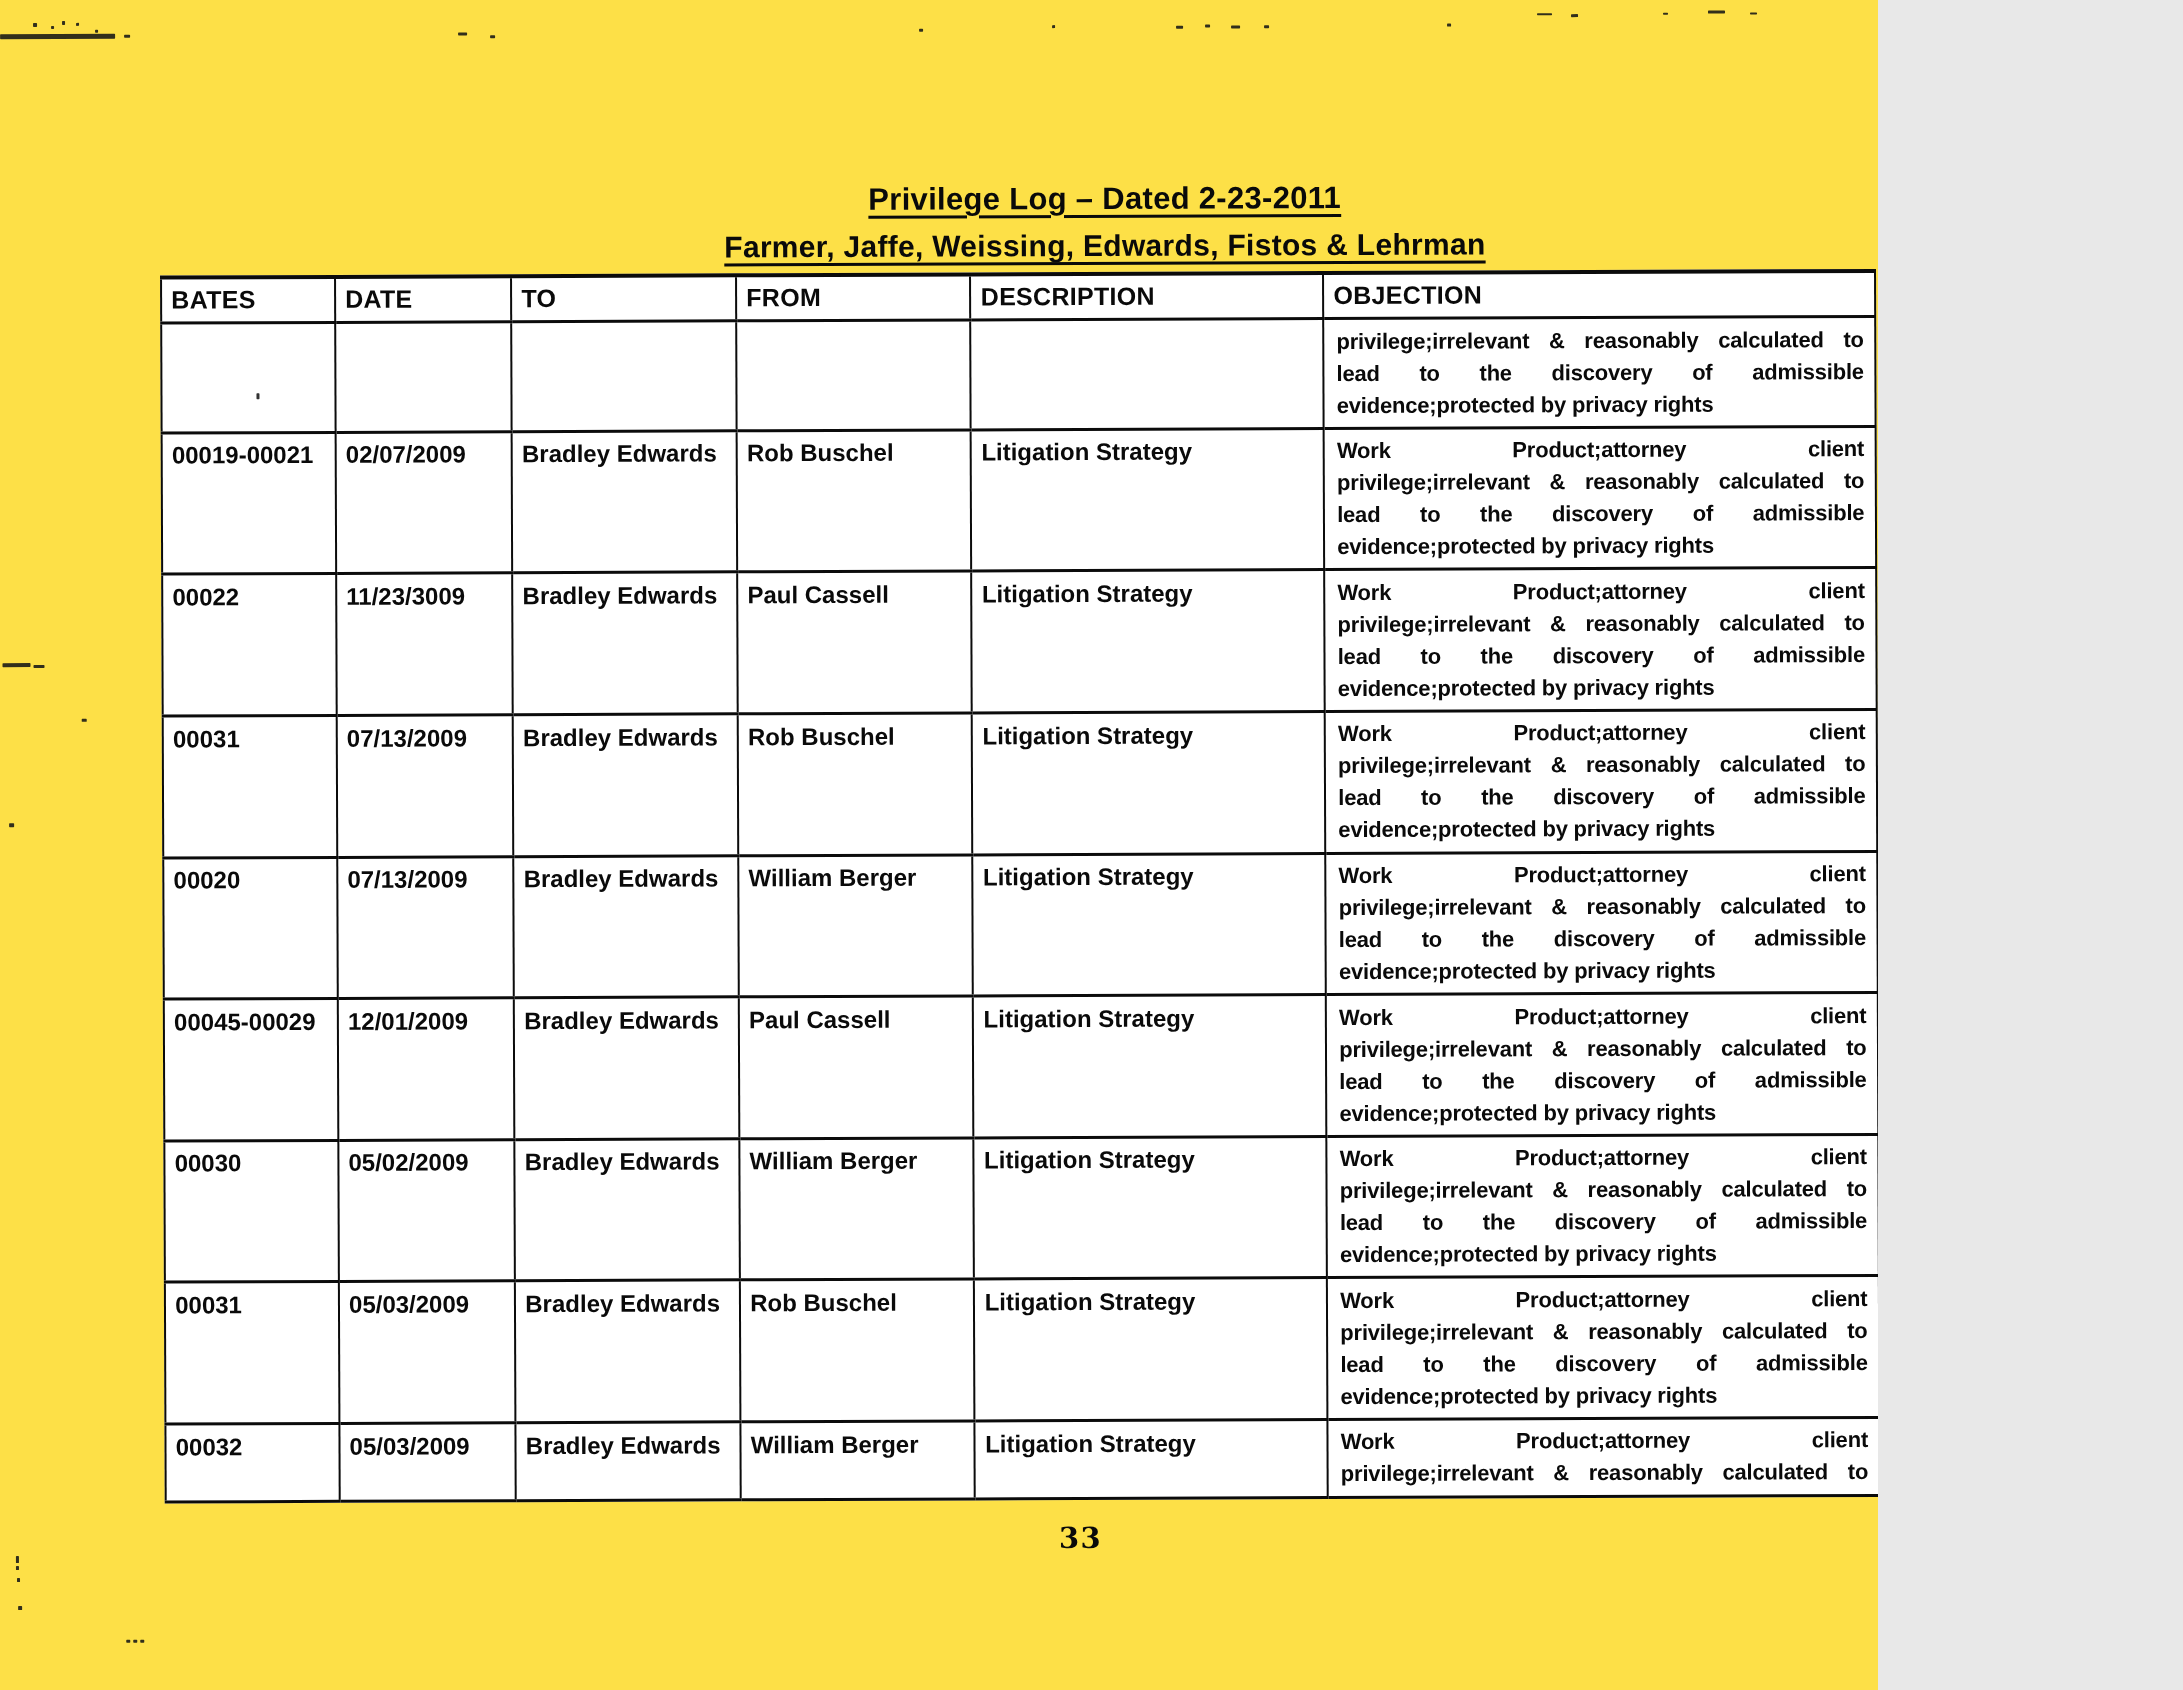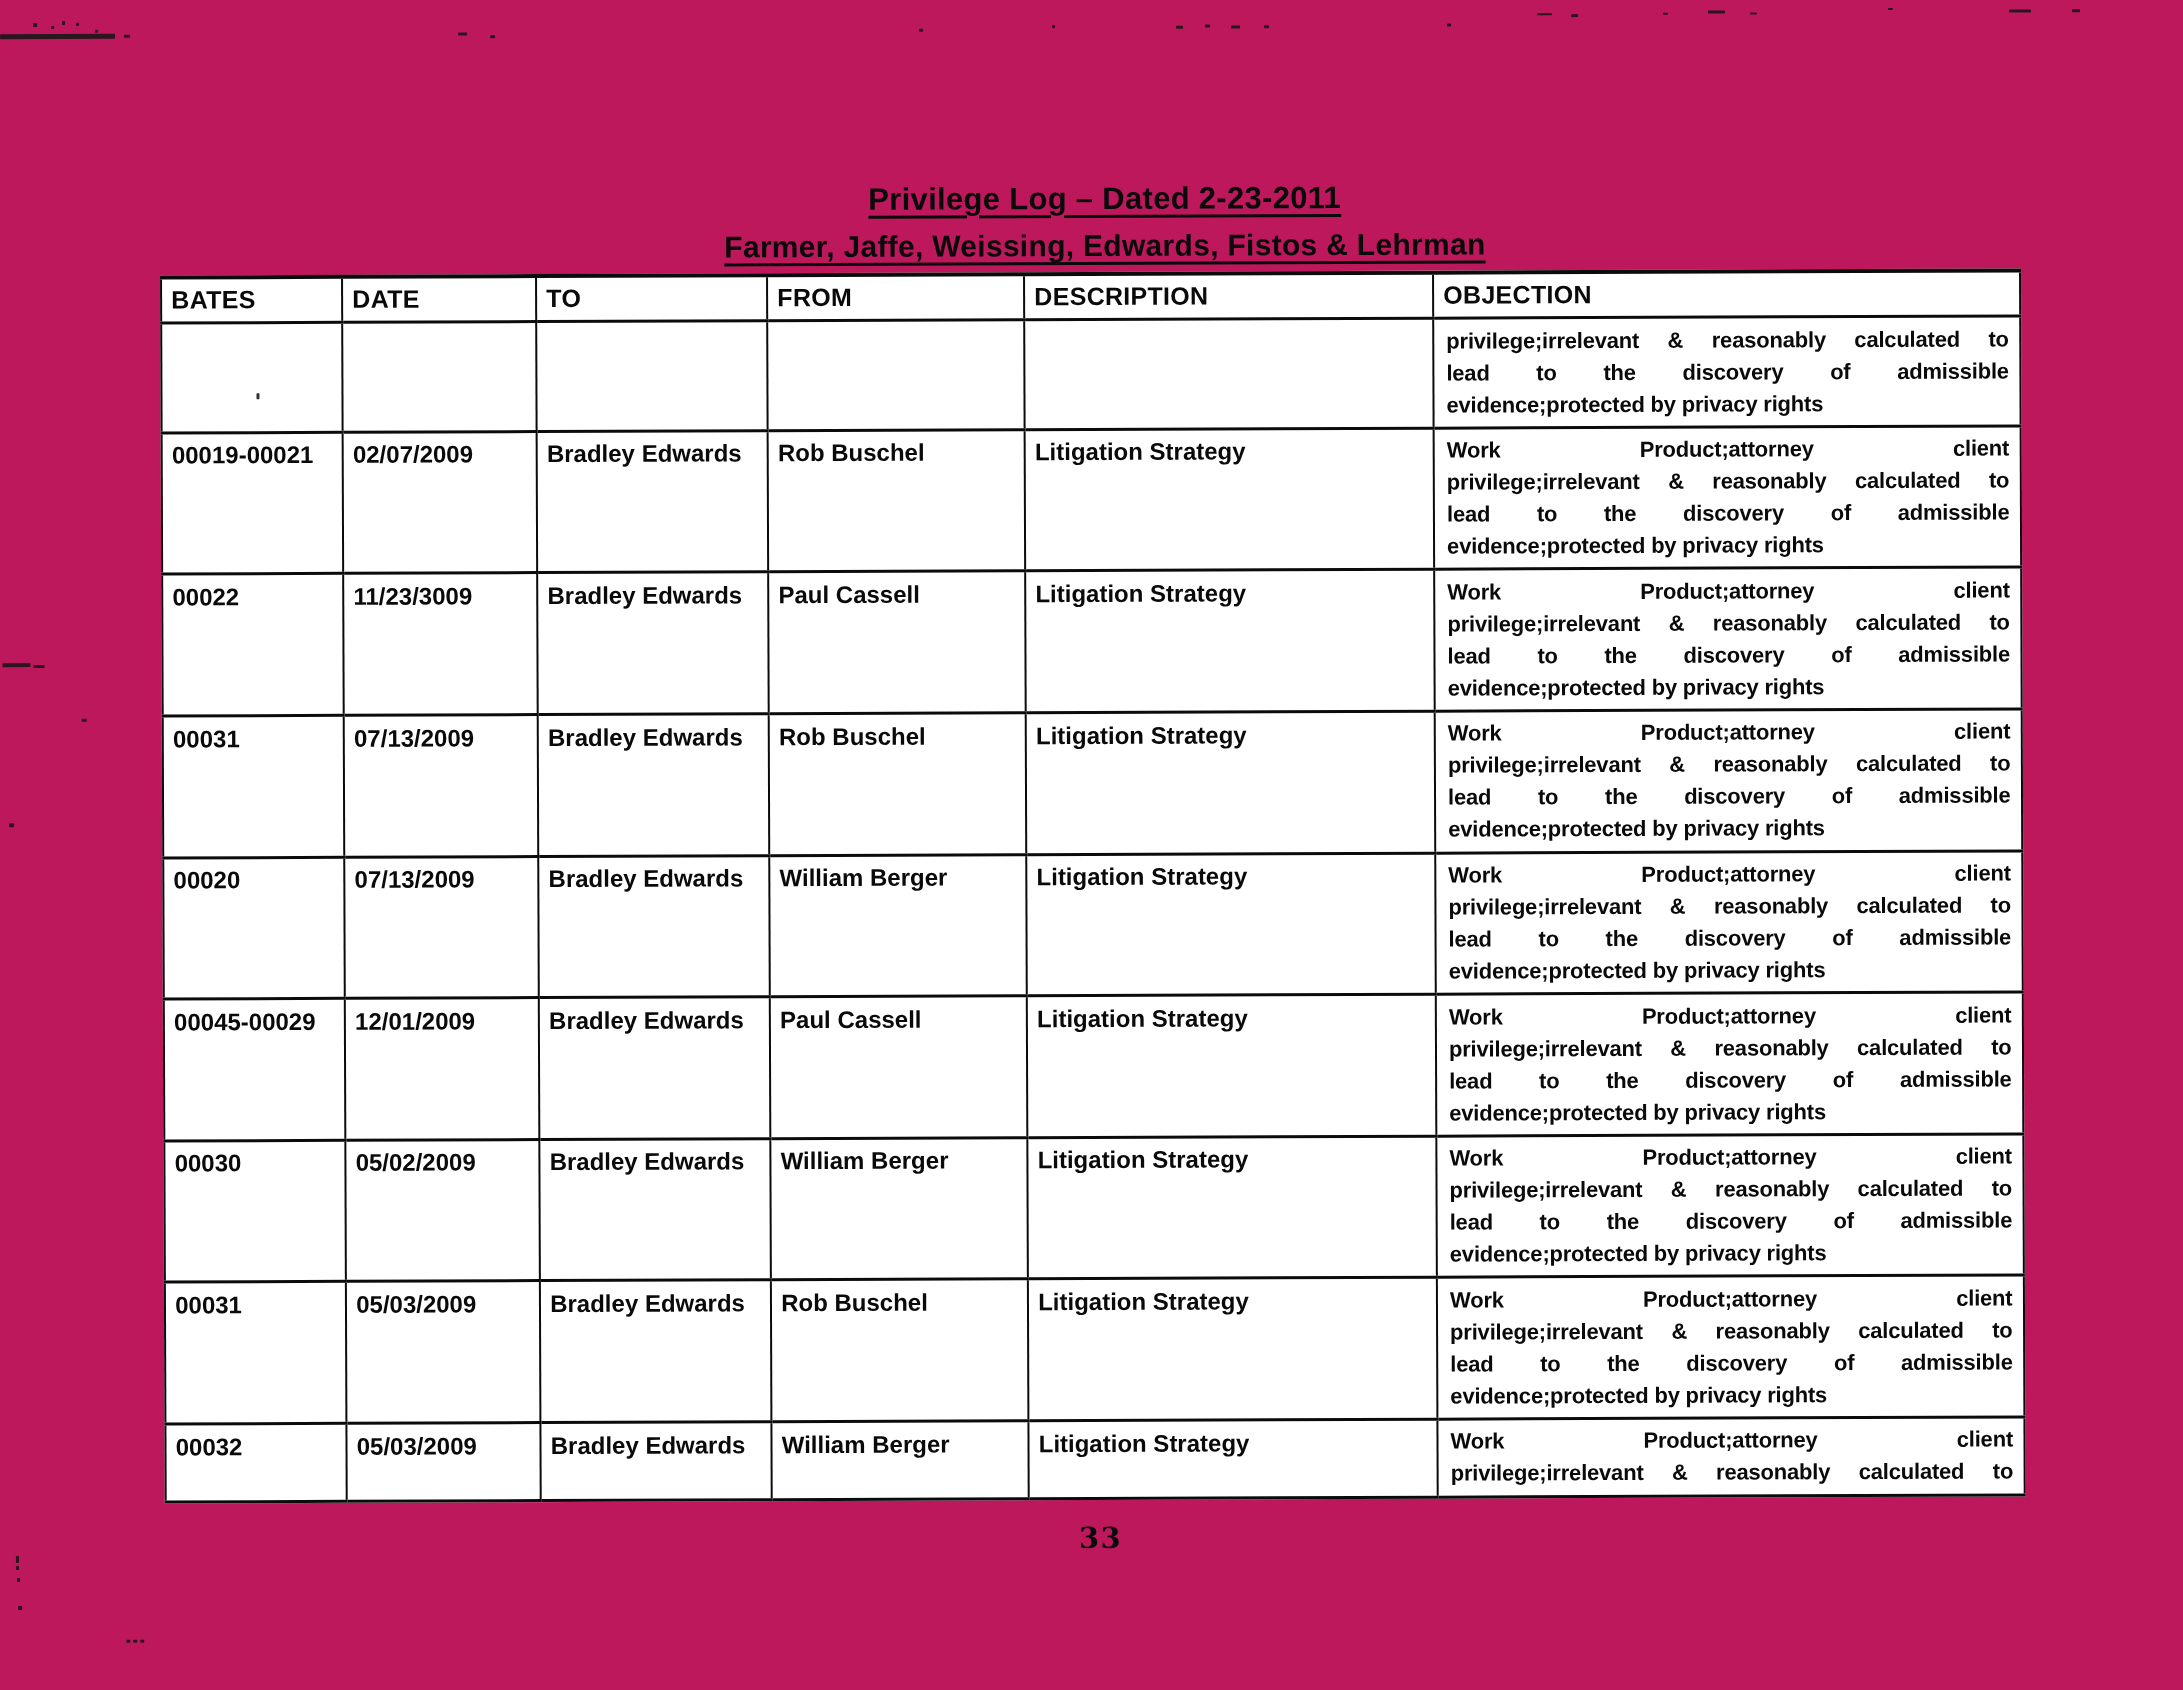--- a/index.html
+++ b/index.html
@@ -1,17 +1,17 @@
 <!DOCTYPE html>
 <html style="font-size:10.5px"><head>
 <meta charset="utf-8">
 <style>
   html,body{margin:0;padding:0;background:#e8e8e8;}
   .page{
-    position:relative;width:2183px;height:1691px;background:#be185d;
+    position:relative;width:1878px;height:1691px;background:#fde047;
     font-family:"Liberation Sans",sans-serif;color:#0a0a0a;overflow:hidden;
   }
   .sheet{position:absolute;inset:0;transform:rotate(-0.22deg);transform-origin:1088px 791px;}
 
   .title{
     position:absolute;left:1107px;transform:translateX(-50%);
     font-weight:bold;white-space:nowrap;letter-spacing:0.3px;
     text-decoration:underline;text-decoration-thickness:2.6px;text-underline-offset:6px;
   }
   .title-1{top:181px;font-size:31px;}
@@ -38,21 +38,21 @@
     font-weight:bold;font-size:22px;letter-spacing:-0.2px;
     padding:5.3px 10.5px 5.3px 12px;
   }
   .obj-line{display:flex;justify-content:space-between;line-height:32px;white-space:nowrap;}
   .obj-line.last{display:block;}
   .obj-line span{display:inline-block;}
 
   .pageno{
     position:absolute;left:1056px;top:1521px;
     font-family:"DejaVu Serif","Liberation Serif",serif;
-    font-size:29px;font-weight:bold;letter-spacing:1.3px;margin-left:20px;
+    font-size:29px;font-weight:bold;letter-spacing:1.3px;
   }
 
   .artifact{position:absolute;background:#161616;border-radius:0.7px;opacity:.88;}
 </style>
 </head>
 <body>
 
 <div class="page">
   <div class="sheet">
 

